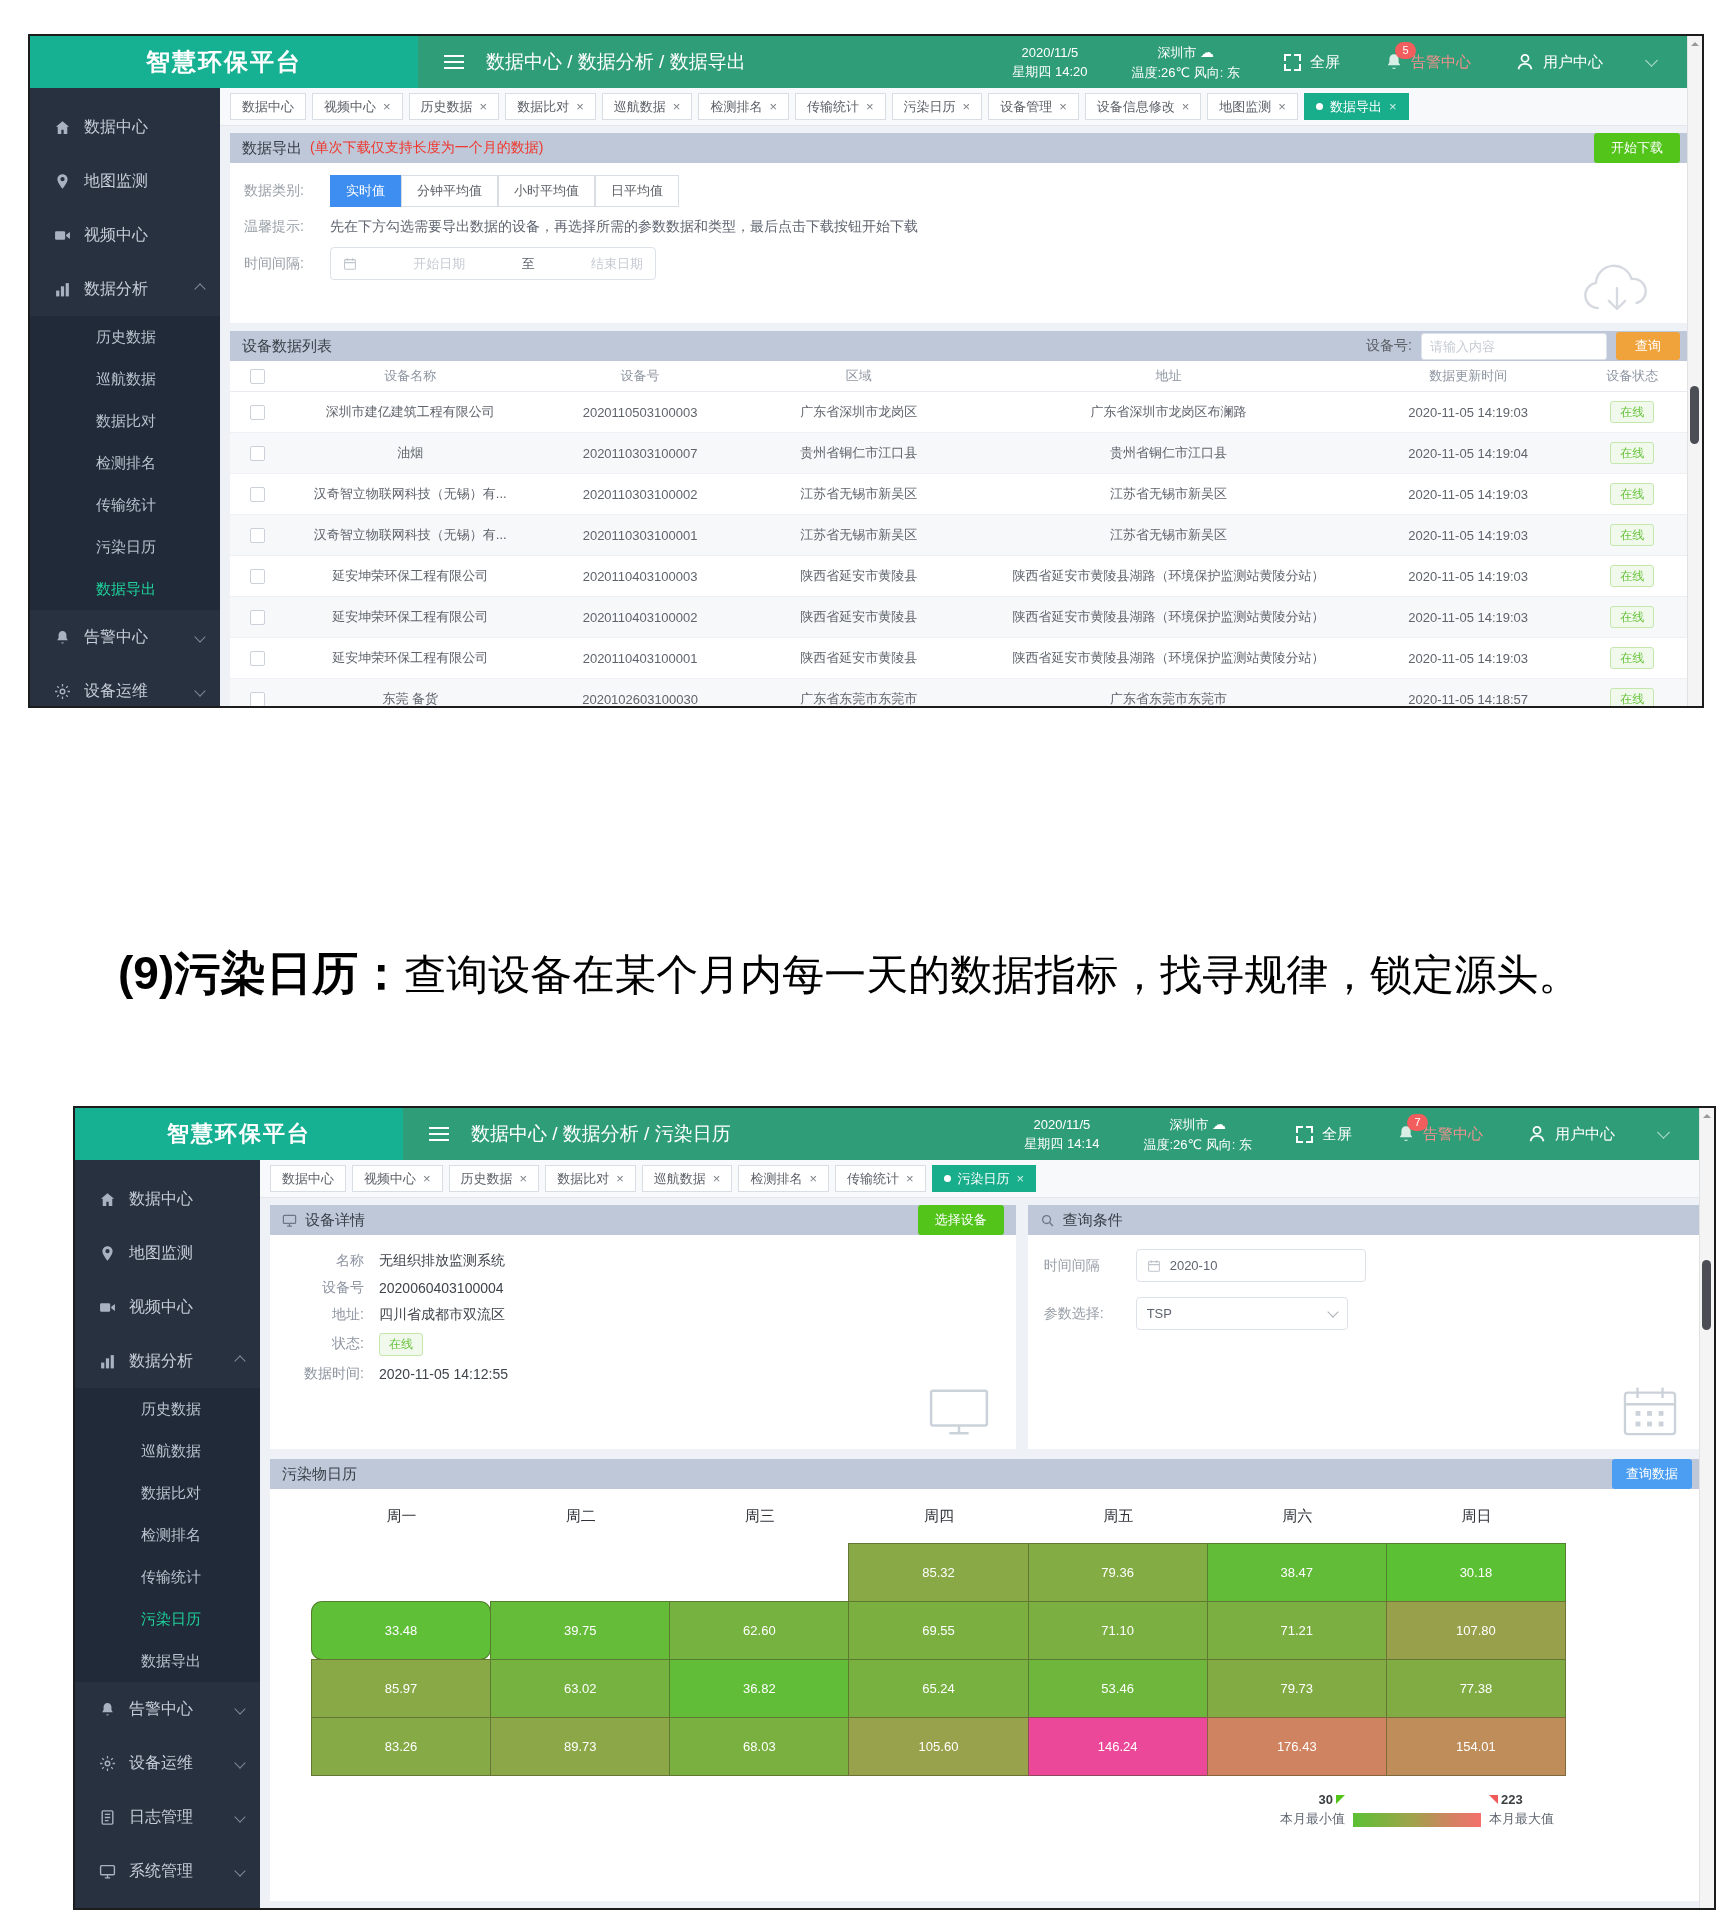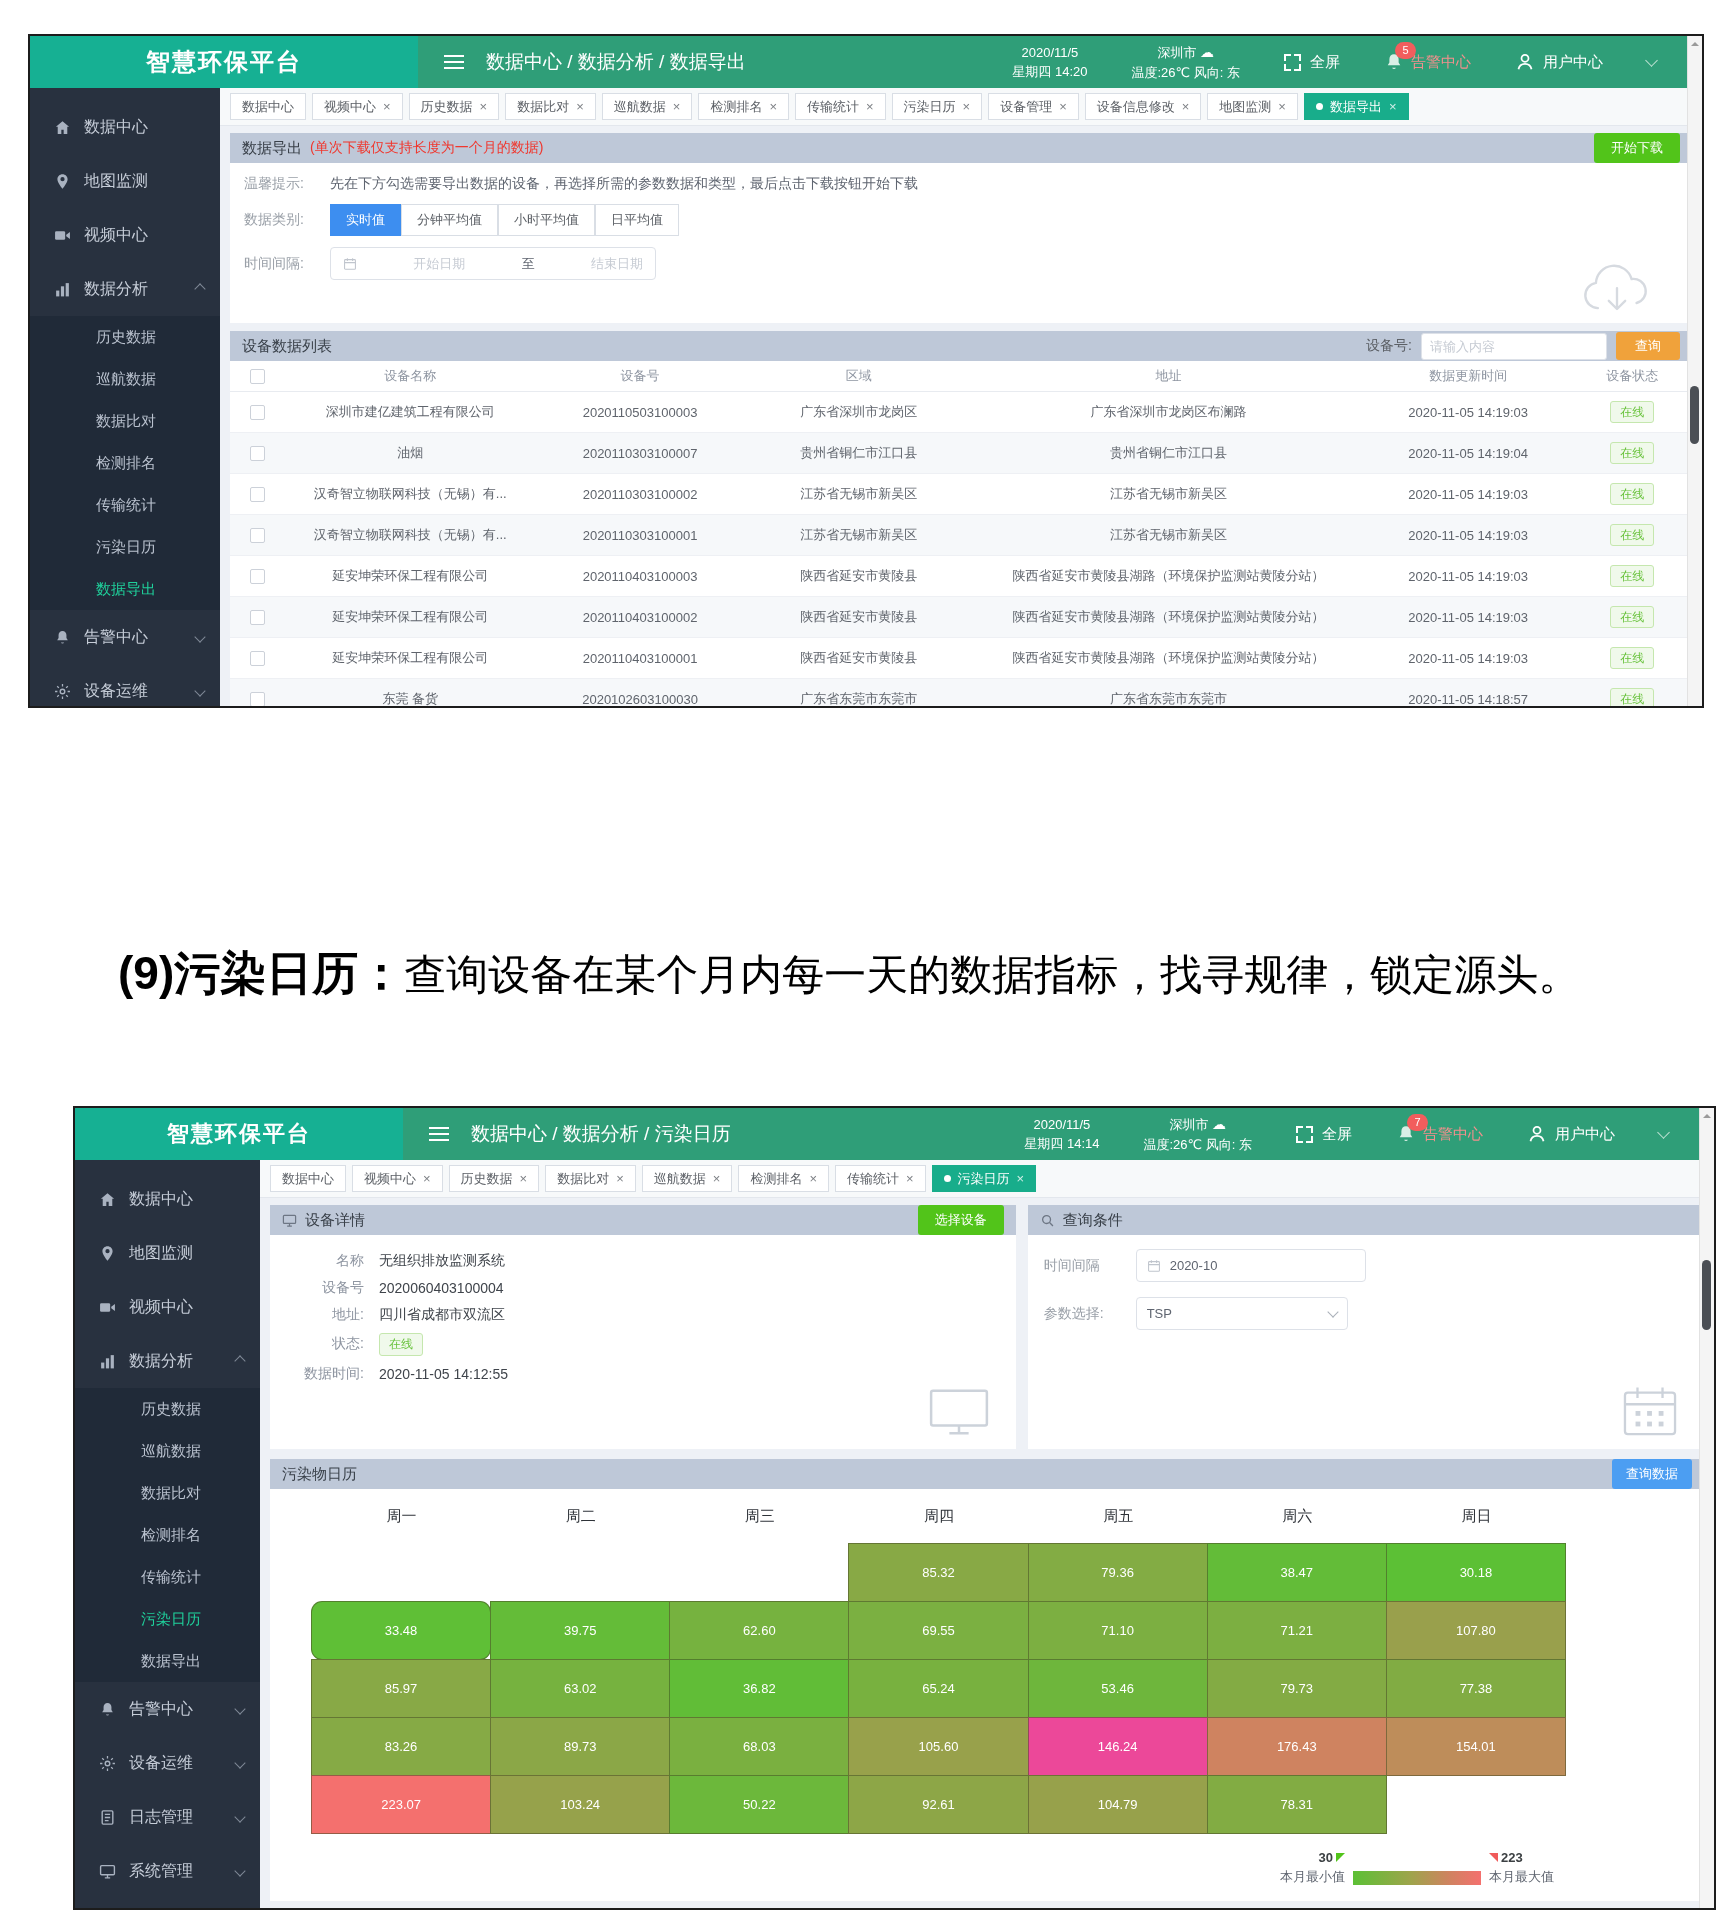--- a/index.html
+++ b/index.html
@@ -337,31 +337,31 @@
         <section class="panel export-panel">
           <div class="panel-head">
             <div class="ph-title">
               <span>数据导出</span>
               <span class="red-note">(单次下载仅支持长度为一个月的数据)</span>
             </div>
             <button class="btn green">开始下载</button>
           </div>
           <div class="export-body">
             <div class="form-row">
-              <span class="flabel">温馨提示:</span>
-              <span class="ftext">先在下方勾选需要导出数据的设备，再选择所需的参数数据和类型，最后点击下载按钮开始下载</span>
-            </div>
-            <div class="form-row">
               <span class="flabel">数据类别:</span>
               <span class="btn-group" id="cats1">
                   <button class="cat active">实时值</button>
                   <button class="cat">分钟平均值</button>
                   <button class="cat">小时平均值</button>
                   <button class="cat">日平均值</button>
                 </span>
+            </div>
+            <div class="form-row">
+              <span class="flabel">温馨提示:</span>
+              <span class="ftext">先在下方勾选需要导出数据的设备，再选择所需的参数数据和类型，最后点击下载按钮开始下载</span>
             </div>
             <div class="form-row">
               <span class="flabel">时间间隔:</span>
               <span class="date-range">
                 <span class="cal-ic">
                     <svg viewBox="0 0 16 16">
                       <rect x="1.8" y="3" width="12.4" height="11" rx="1" fill="none" stroke="currentColor" stroke-width="1.2"></rect>
                       <path d="M1.8 6.4h12.4M5 1.5v3M11 1.5v3" stroke="currentColor" stroke-width="1.2"></path>
                     </svg>
                   </span>
@@ -814,29 +814,20 @@
                 </div>
                 <div class="cal-row">
                   <div class="cal-cell" style="background: rgb(134, 170, 69);">83.26</div>
                   <div class="cal-cell" style="background: rgb(139, 167, 71);">89.73</div>
                   <div class="cal-cell" style="background: rgb(122, 176, 64);">68.03</div>
                   <div class="cal-cell" style="background: rgb(152, 161, 75);">105.60</div>
                   <div class="cal-cell" style="background: #ec4899;">146.24</div>
                   <div class="cal-cell" style="background: rgb(207, 131, 96);">176.43</div>
                   <div class="cal-cell" style="background: rgb(190, 141, 90);">154.01</div>
                 </div>
-                <div class="cal-row">
-                  <div class="cal-cell" style="background: rgb(244, 112, 110);">223.07</div>
-                  <div class="cal-cell" style="background: rgb(150, 162, 75);">103.24</div>
-                  <div class="cal-cell" style="background: rgb(108, 184, 59);">50.22</div>
-                  <div class="cal-cell" style="background: rgb(141, 166, 71);">92.61</div>
-                  <div class="cal-cell" style="background: rgb(151, 161, 75);">104.79</div>
-                  <div class="cal-cell" style="background: rgb(130, 172, 67);">78.31</div>
-                  <div class="cal-cell empty"></div>
-                </div>
               </div>
             <div class="cal-legend">
               <div class="leg-stack">
                 <span class="leg-num">
                     <b>30</b>
                     <i class="tri g"></i>
                   </span>
                 <span class="leg-text">本月最小值</span>
               </div>
               <div class="leg-bar"></div>

